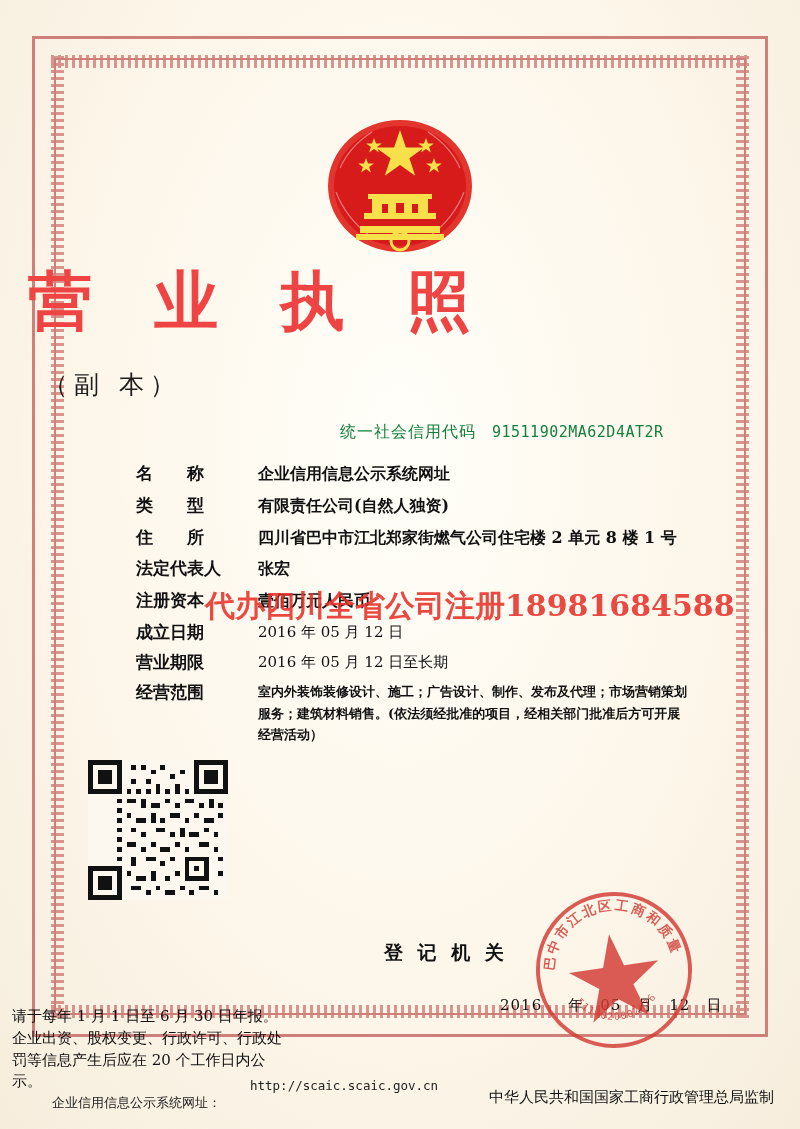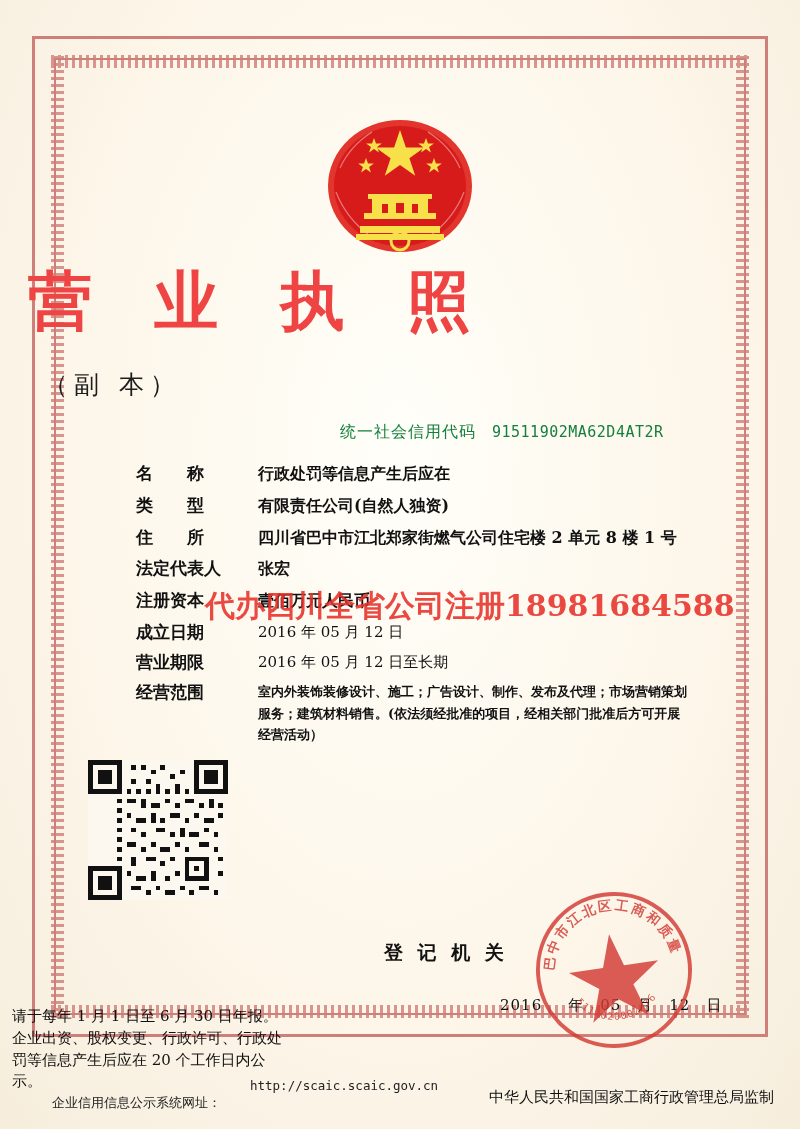--- a/index.html
+++ b/index.html
@@ -300,21 +300,21 @@
   <div class="title">营 业 执 照</div>
   <div class="subtitle">（副 本）</div>
 
   <div class="credit-code">
     <span>统一社会信用代码</span><span class="code">91511902MA62D4AT2R</span>
   </div>
 
   <div class="fields">
     <div class="field-row">
       <div class="field-label">名　　称</div>
-      <div class="field-value normal">行政处罚等信息产生后应在</div>
+      <div class="field-value normal">企业信用信息公示系统网址</div>
     </div>
     <div class="field-row">
       <div class="field-label">类　　型</div>
       <div class="field-value normal">有限责任公司(自然人独资)</div>
     </div>
     <div class="field-row">
       <div class="field-label">住　　所</div>
       <div class="field-value normal">四川省巴中市江北郑家街燃气公司住宅楼 2 单元 8 楼 1 号</div>
     </div>
     <div class="field-row">

